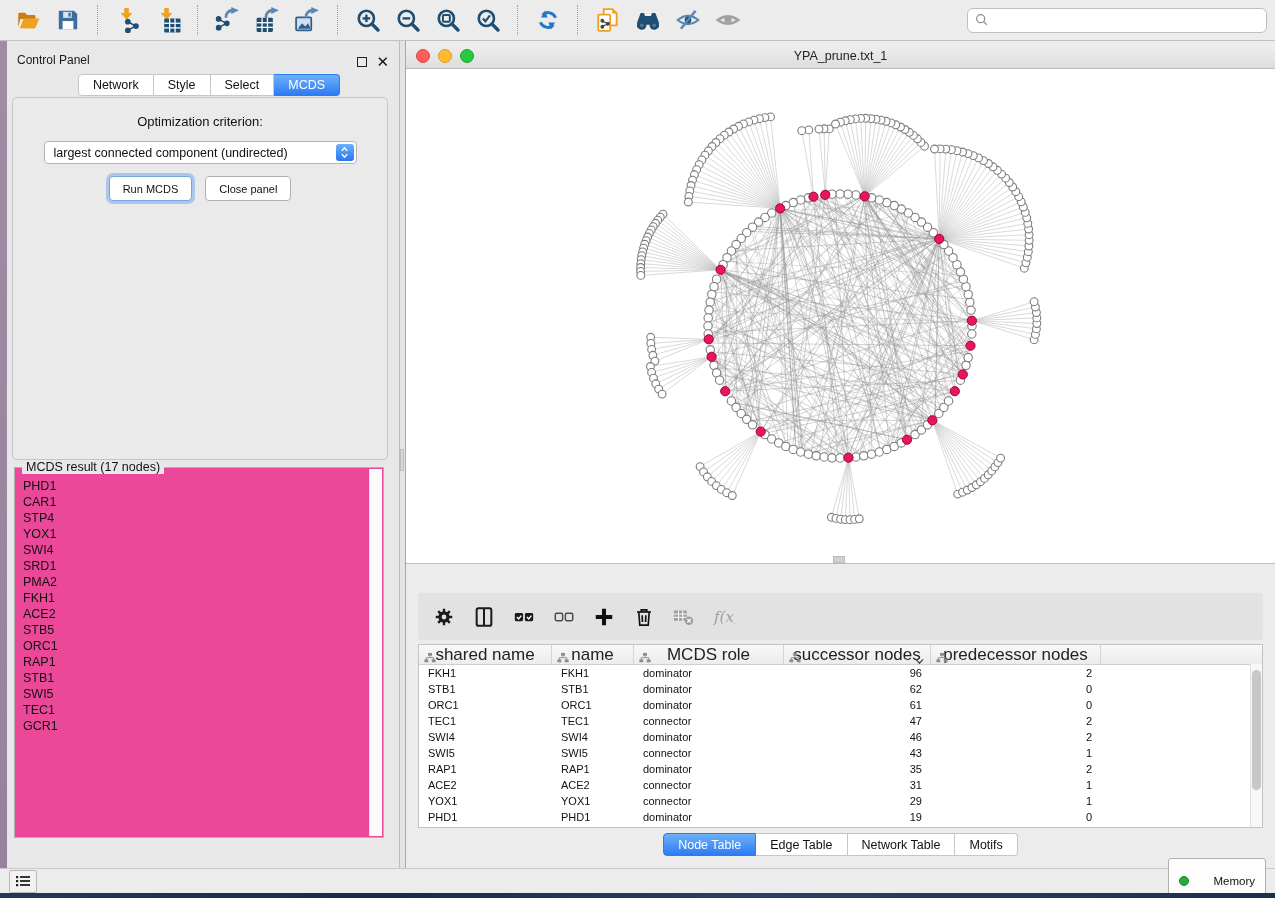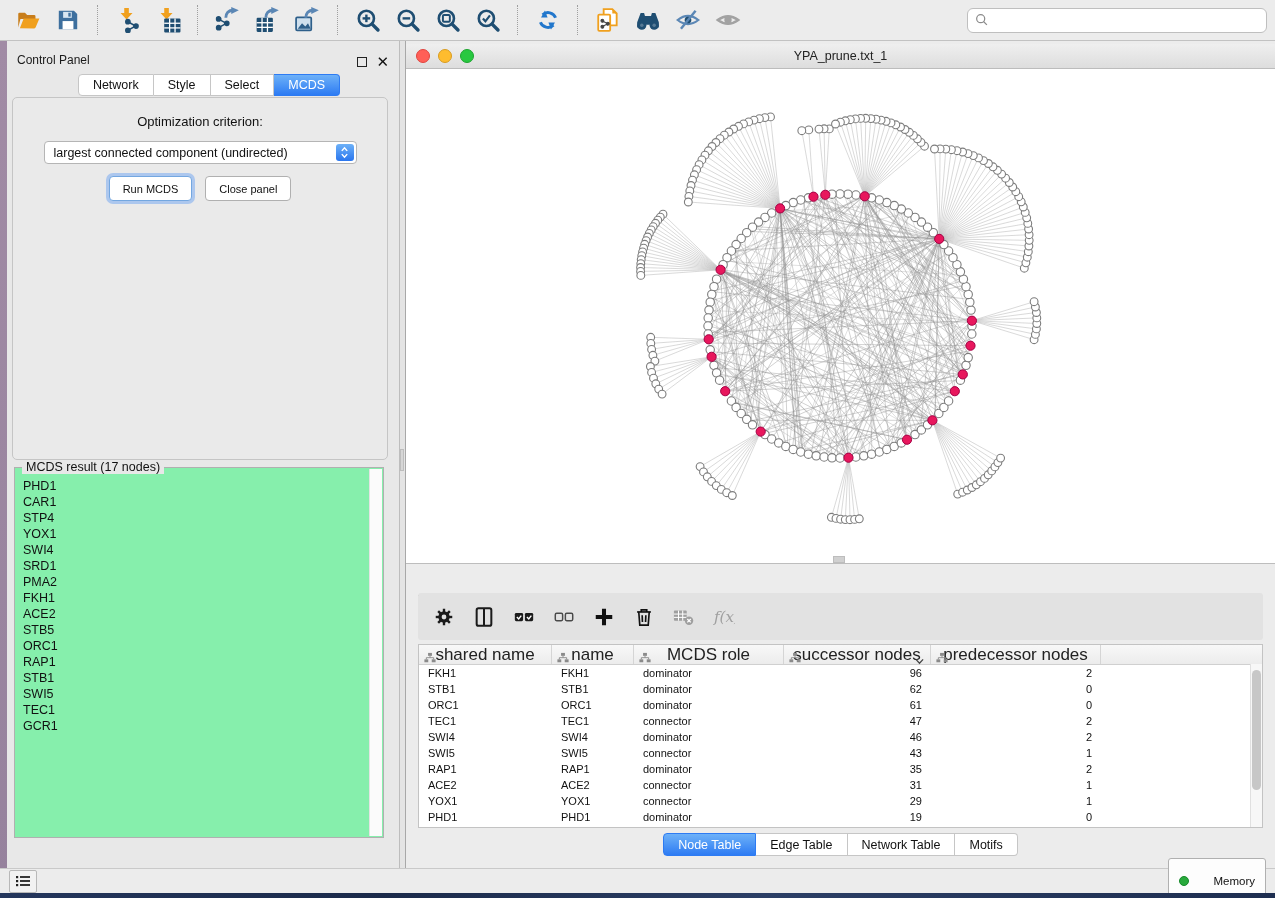--- a/index.html
+++ b/index.html
@@ -36,21 +36,21 @@
   .cp-tab:last-child,.tp-tab:last-child{border-radius:0 4px 4px 0;}
   .cp-tab.active,.tp-tab.active{background:linear-gradient(#6db1f8,#2d7bf3);border-color:#2d7bf3;color:#fff;}
   .cp-inner{position:absolute;left:5px;width:376px;top:56px;height:363px;background:#eaeaea;border:1px solid #c5c5c5;border-radius:5px;box-sizing:border-box;}
   .opt-label{margin-top:16px;text-align:center;font-size:13px;color:#111;}
   .criterion-select{position:relative;margin:12px auto 0;width:313px;height:23px;background:#fff;border:1px solid #b5b5b5;border-radius:4px;box-sizing:border-box;display:flex;align-items:center;}
   .criterion-select .val{font-size:12.5px;color:#111;padding-left:9px;white-space:nowrap;}
   .criterion-select .stepper{position:absolute;right:2px;top:2px;bottom:2px;width:18px;border-radius:3px;background:linear-gradient(#6db1f8,#2a76ee);display:flex;align-items:center;justify-content:center;}
   .btn-row{margin-top:12px;display:flex;justify-content:center;gap:13px;}
   .btn{height:23px;background:#fff;border:1px solid #b0b0b0;border-radius:4px;font-size:11px;color:#111;padding:0 13px;display:flex;align-items:center;}
   .btn.focused{border-color:#74a7e0;box-shadow:0 0 0 3px rgba(120,170,240,.55);}
-  .result-box{position:absolute;left:7px;width:370px;top:426px;height:371px;background:#86efac;border:1px solid #b0b0b0;box-sizing:border-box;}
+  .result-box{position:absolute;left:7px;width:370px;top:426px;height:371px;background:#ec4899;border:1px solid #b0b0b0;box-sizing:border-box;}
   .result-label{position:absolute;top:-8px;left:7px;background:#e8e8e8;padding:0 4px;font-size:12.5px;color:#111;}
   #mcds-list{list-style:none;margin:0;padding:10px 0 0 8px;}
   #mcds-list li{font-size:12.5px;line-height:16px;color:#111;}
   .list-scrollbar{position:absolute;top:1px;bottom:1px;right:1px;width:12px;background:#fbfbfb;border-left:1px solid #e4e4e4;}
 
   
   #v-splitter{position:absolute;left:400px;top:41px;width:6px;height:827px;background:#e4e4e4;border-right:1px solid #a8a8a8;box-sizing:border-box;}
   #v-splitter .grip{position:absolute;left:0;right:1px;top:408px;height:22px;background:#d6d6d6;border:1px solid #bdbdbd;box-sizing:border-box;}
 
   

